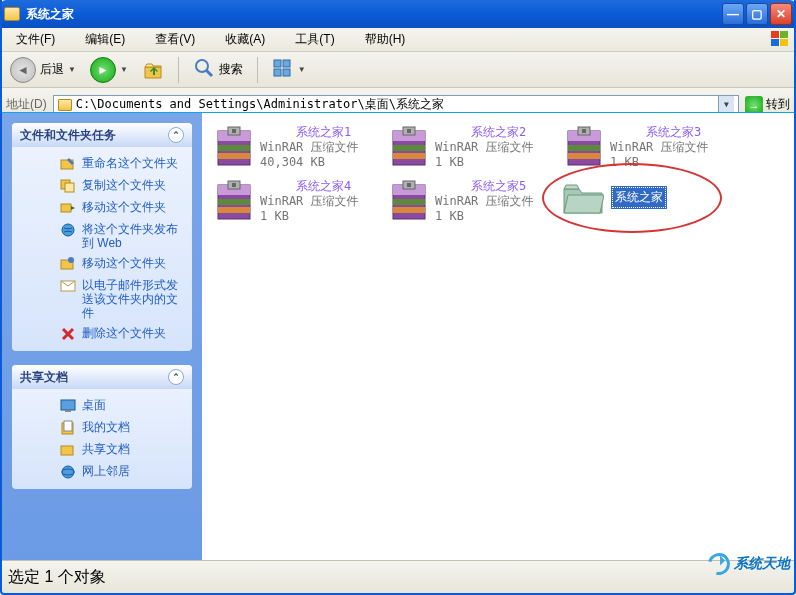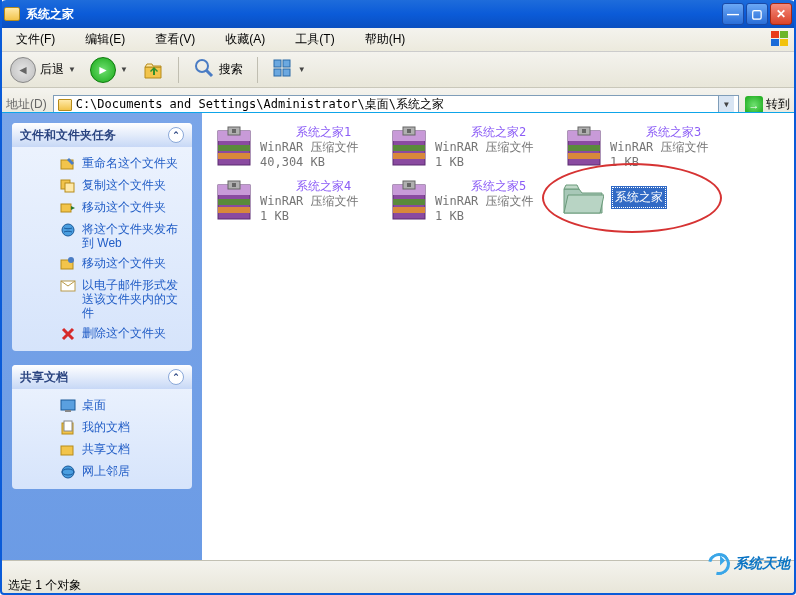--- a/index.html
+++ b/index.html
@@ -61,21 +61,21 @@
 .file-txt .fname { color: #8b5cf6; margin-left: 36px; }
 .file-txt .ftype, .file-txt .fsize { color: #757575; }
 
 .new-folder { position: absolute; left: 360px; top: 66px; display: flex; align-items: center; gap: 8px; }
 .nf-ico { width: 42px; height: 36px; }
 .nf-ico svg { width: 42px; height: 36px; }
 .nf-label { background: #316ac5; color: #fff; padding: 1px 2px; font-family: "SimSun"; font-size: 12px; border: 1px dotted #fff; outline: 1px solid #316ac5; }
 .highlight-ellipse { position: absolute; left: 340px; top: 50px; width: 180px; height: 70px; border: 2px solid #d63333; border-radius: 50%; pointer-events: none; }
 
 
-.statusbar { position: absolute; bottom: 2px; left: 2px; right: 2px; height: 20px; background: linear-gradient(#f4f3ee, #e8e6d9); border-top: 1px solid #c2c0b3; display: flex; align-items: flex-start; padding: 16px 6px; font-size: 12px; }
+.statusbar { position: absolute; bottom: 2px; left: 2px; right: 2px; height: 20px; background: linear-gradient(#f4f3ee, #e8e6d9); border-top: 1px solid #c2c0b3; display: flex; align-items: center; padding: 16px 6px; font-size: 16px; }
 
 
 .watermark { position: absolute; right: 6px; bottom: 20px; display: flex; align-items: center; gap: 4px; font-size: 14px; font-weight: bold; color: #0a74c4; font-style: italic; pointer-events: none; }
 .wm-ico { width: 22px; height: 22px; border-radius: 50%; border: 3px solid #3aa6e8; border-left-color: transparent; transform: rotate(-30deg); position: relative; }
 .wm-ico::after { content: ""; position: absolute; right: -4px; top: 3px; width: 0; height: 0; border: 5px solid transparent; border-left-color: #3aa6e8; transform: rotate(30deg); }
 
 .outer-frame { position: absolute; top: 0; left: 0; right: 0; bottom: 0; border: 2px solid #0a5bd8; border-top: none; border-radius: 0 0 4px 4px; pointer-events: none; }
 </style>
 </head>
 <body>

